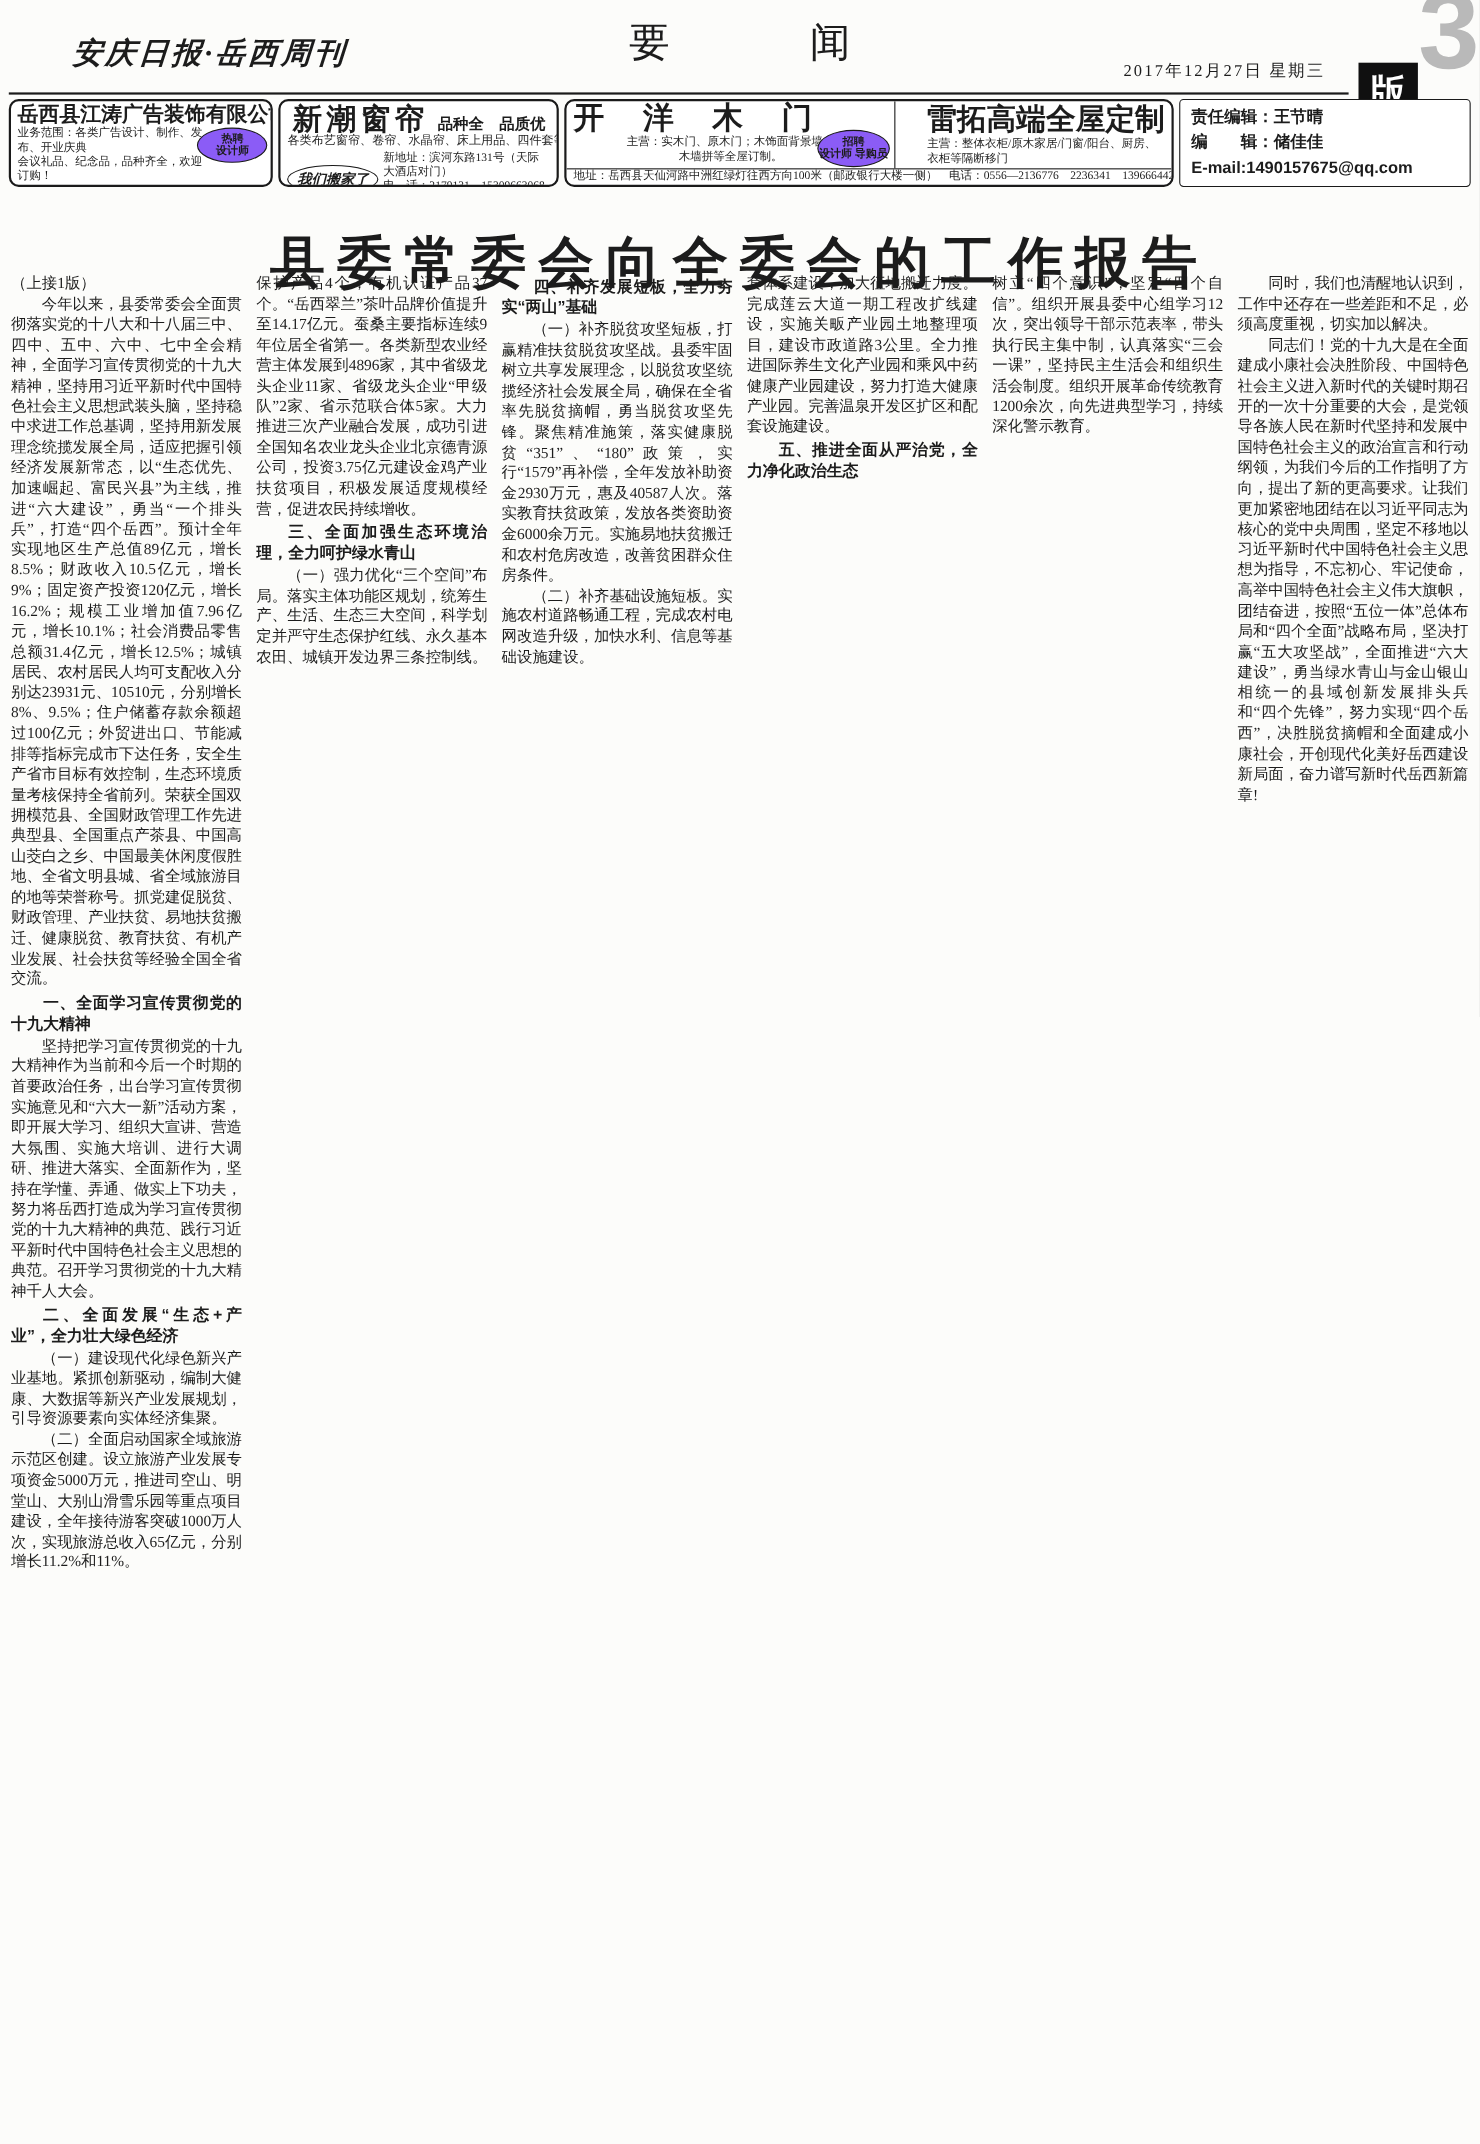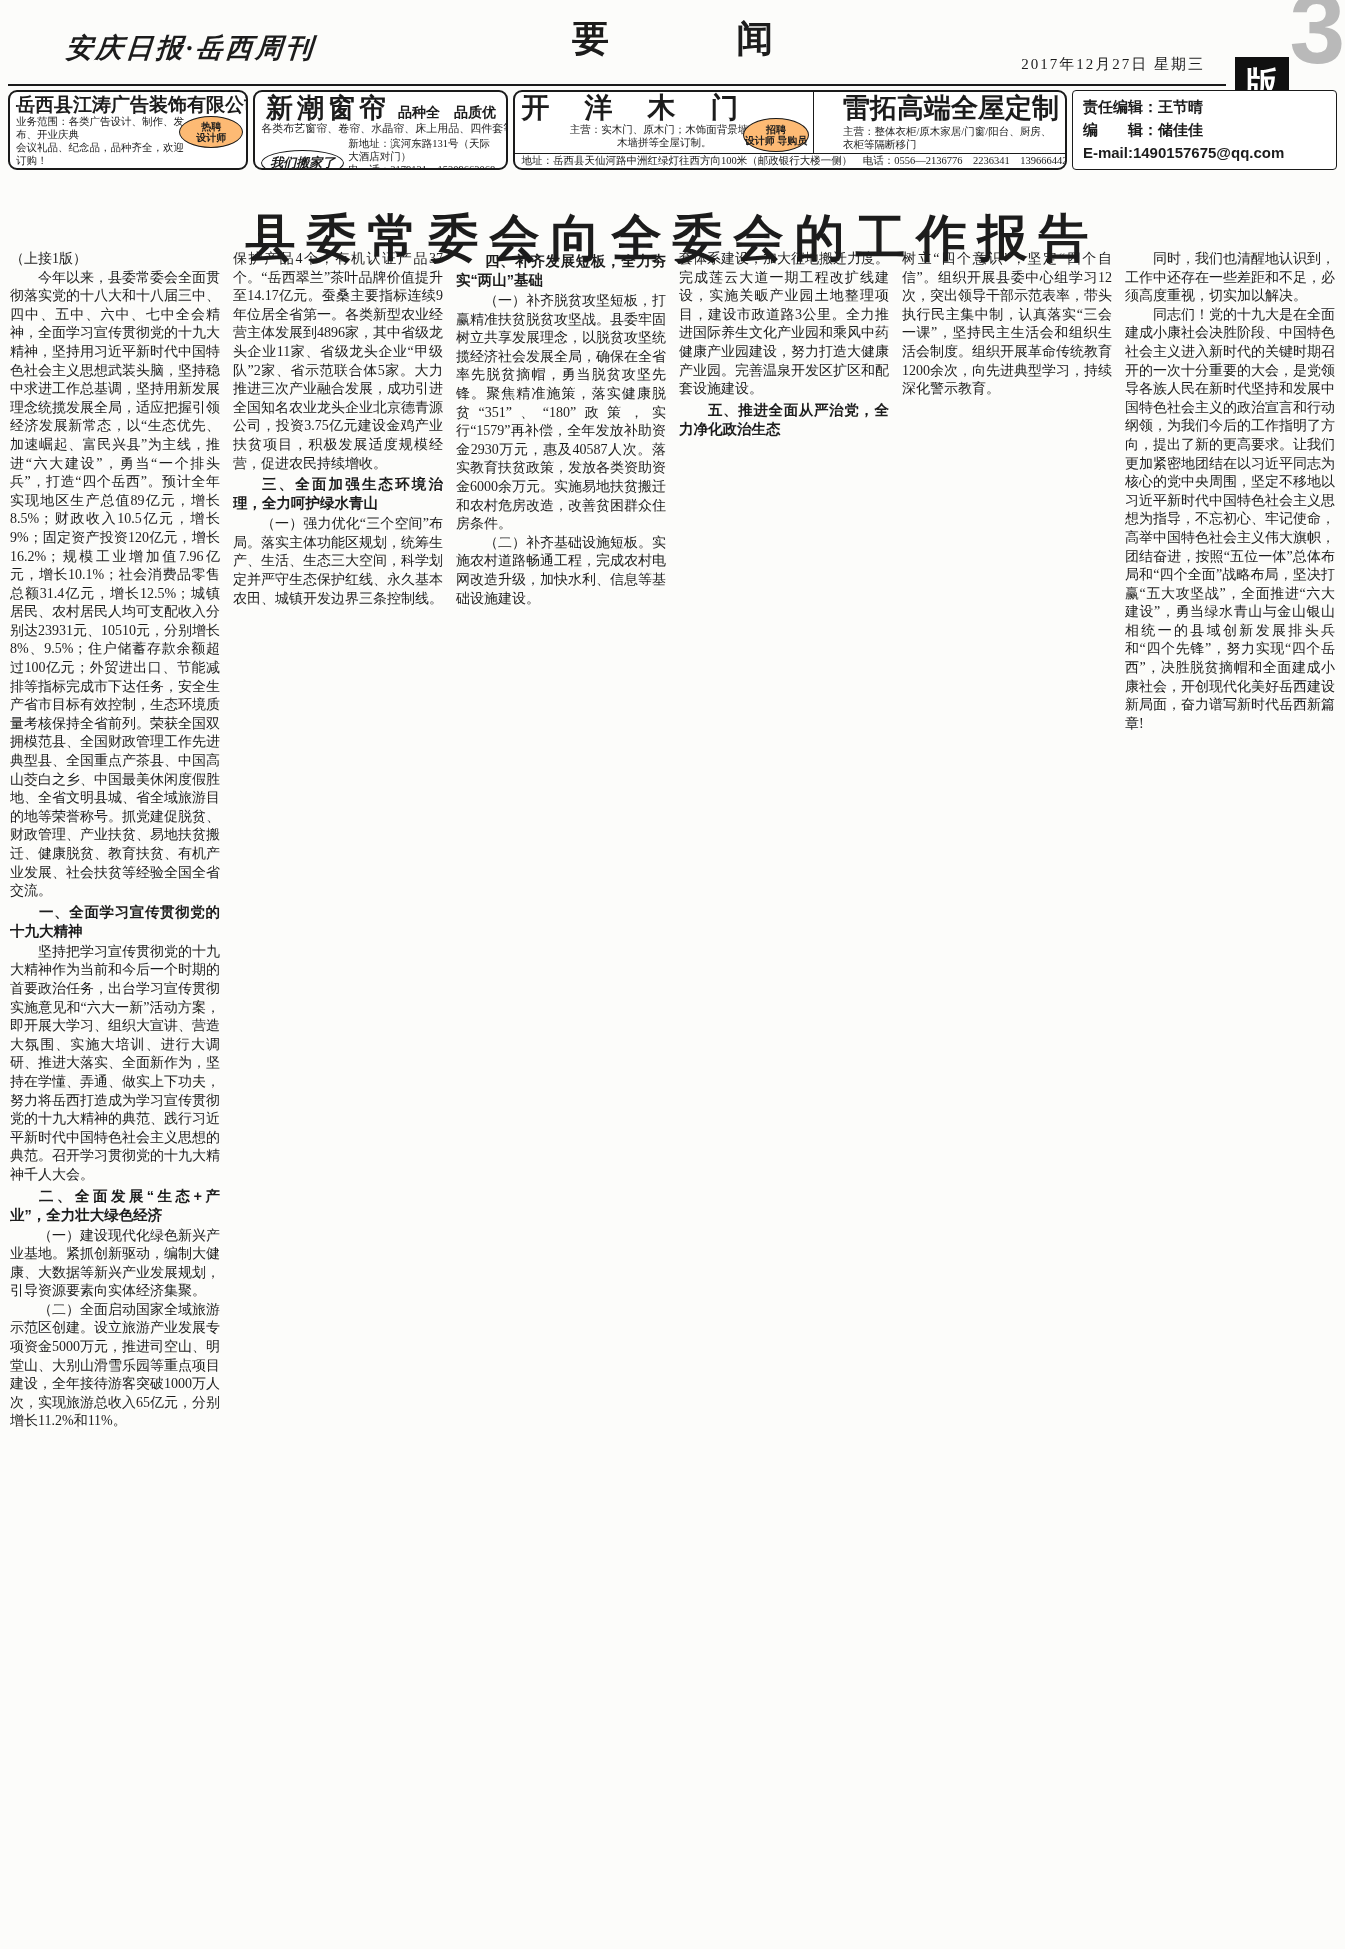--- a/index.html
+++ b/index.html
@@ -3,21 +3,21 @@
 <meta charset="utf-8">
 <style>
   html,body{margin:0;padding:0;background:#e9e9e5;}
   .page{position:relative;width:1345px;height:1949px;margin:0 auto;background:#fcfcfa;
         color:#1c1c1c;font-family:"Liberation Serif",serif;overflow:hidden;}
 
   
   .masthead-name{position:absolute;top:30px;left:66px;font-size:27px;font-weight:bold;
                  font-style:italic;letter-spacing:3px;transform:skewX(-4deg);}
   .section-title{position:absolute;top:14px;left:0;width:100%;text-align:center;
-                 font-size:37px;font-weight:700;}
+                 font-size:37px;font-weight:400;}
   .section-title span{display:inline-block;}
   .section-title span + span{margin-left:118px;}
   .dateline{position:absolute;top:55px;right:140px;font-size:15px;letter-spacing:2px;}
   .pagenum{position:absolute;top:-22px;right:0px;font-size:100px;line-height:1;
            font-weight:bold;color:#b9b9b9;font-family:"Liberation Sans",sans-serif;}
   .ban-box{position:absolute;top:57px;right:56px;width:54px;height:54px;background:#101010;
            color:#fff;display:flex;align-items:center;justify-content:center;
            font-size:34px;font-weight:bold;}
   .header-rule{position:absolute;top:84px;left:8px;width:1218px;border-top:2px solid #1a1a1a;}
 
@@ -25,21 +25,21 @@
   .adstrip{position:absolute;top:90px;left:8px;width:1329px;height:80px;display:flex;gap:5px;}
   .adbox{border:2px solid #1a1a1a;border-radius:9px;box-sizing:border-box;position:relative;
          overflow:hidden;background:#fff;}
   .ad1{width:243px;padding:2px 6px;}
   .ad1-title{font-size:19px;font-weight:bold;text-align:center;line-height:21px;white-space:nowrap;}
   .ad-small{font-size:10.5px;line-height:13px;}
   .ad1 .ad-small{width:170px;}
   .ad1-contact{font-size:10.5px;line-height:13px;margin-top:1px;}
   .bubble{position:absolute;border:1.5px solid #1a1a1a;border-radius:50%;
           font-size:10px;font-weight:bold;text-align:center;line-height:11px;
-          display:flex;flex-direction:column;align-items:center;justify-content:center;background:#fdba74;}
+          display:flex;flex-direction:column;align-items:center;justify-content:center;background:#8b5cf6;}
   .ad1 .bubble{top:24px;right:3px;width:62px;height:30px;}
   .ad2{width:258px;padding:2px 6px;}
   .ad2-titlerow{display:flex;align-items:baseline;gap:8px;justify-content:center;}
   .ad2-title{font-size:27px;font-weight:bold;letter-spacing:4px;line-height:28px;}
   .ad2-tag{font-size:14px;font-weight:bold;}
   .ad2-line{font-size:11px;line-height:13px;white-space:nowrap;}
   .ad2-bottom{display:flex;gap:4px;align-items:center;margin-top:2px;}
   .oval{border:1.5px solid #1a1a1a;border-radius:50%;padding:3px 8px;font-size:13px;
         font-weight:bold;font-style:italic;white-space:nowrap;}
   .ad2-contact{font-size:10.5px;line-height:13px;}

